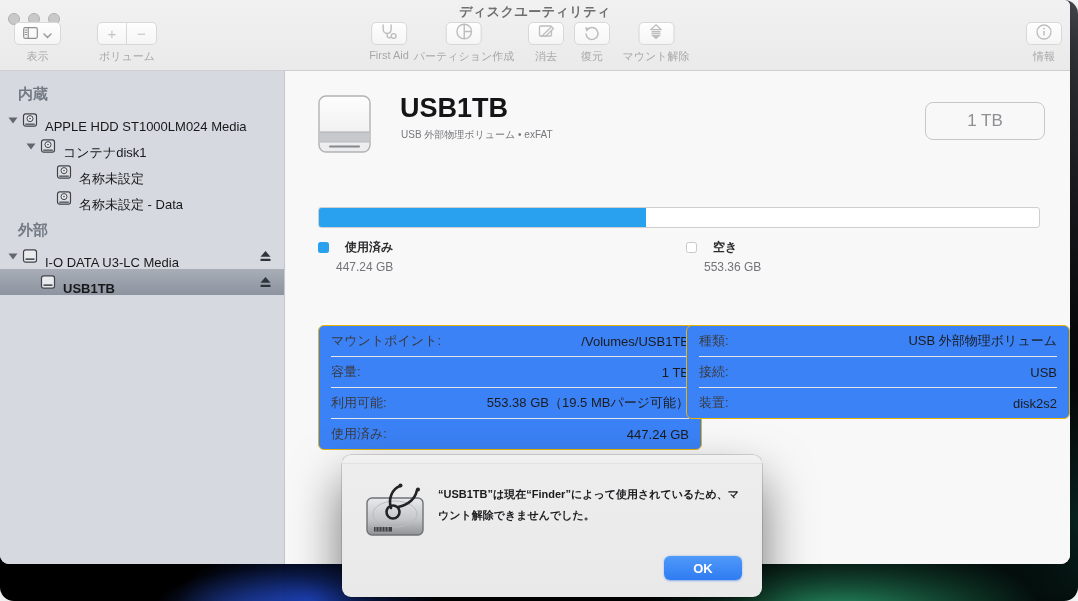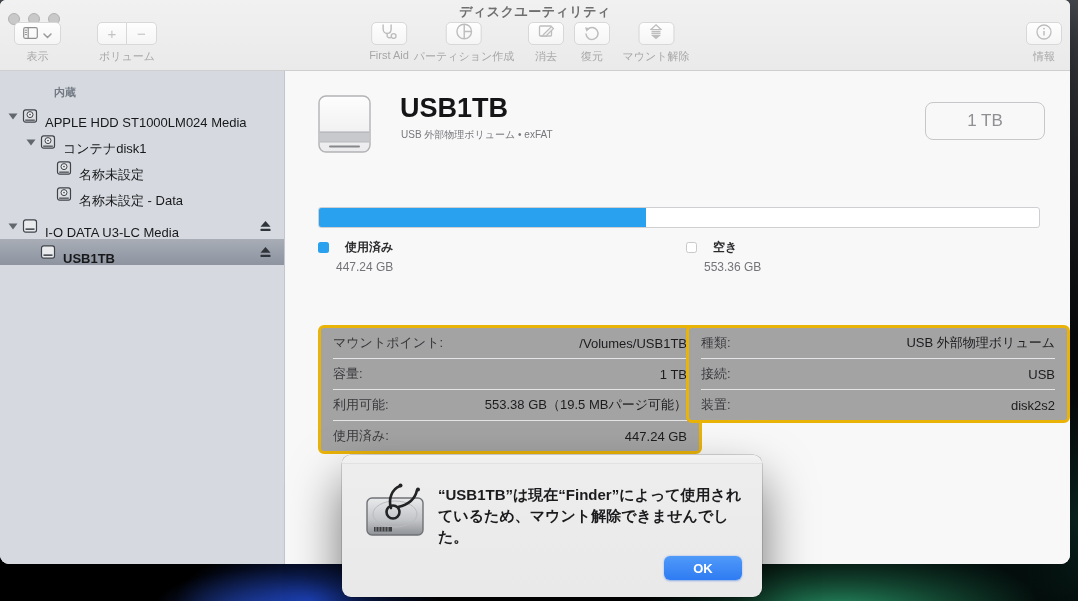--- a/index.html
+++ b/index.html
@@ -9,20 +9,21 @@
     -webkit-font-smoothing:antialiased;
   }
   .desktop{
     position:relative;width:1078px;height:601px;
     background:
       radial-gradient(190px 80px at 310px 600px, rgba(35,80,225,.85), transparent 70%),
       radial-gradient(150px 60px at 255px 612px, rgba(60,110,255,.5), transparent 70%),
       radial-gradient(280px 110px at 840px 615px, rgba(45,165,115,.95), transparent 72%),
       radial-gradient(420px 180px at 1090px 520px, rgba(18,70,60,.6), transparent 75%),
       linear-gradient(180deg,#45484e 0%, #26282c 25%, #0a0b0d 55%, #000 100%);
+    border-radius: 14px;
   }
   
   .window{
     position:absolute;left:0;top:0;width:1070px;height:564px;
     border-radius:6px 6px 9px 9px;overflow:hidden;
     box-shadow:0 18px 45px rgba(0,0,0,.55);
     background:#f7f7f8;
   }
   
   .toolbar{
@@ -51,21 +52,21 @@
   .seg .tb-btn:first-child{border-radius:5px 0 0 5px;border-left-width:1px;}
   .seg .tb-btn:last-child{border-radius:0 5px 5px 0;}
   .seg-glyph{font-size:15px;line-height:1;color:#c3c3c3;}
   
   .sidebar{
     position:absolute;left:0;top:71px;width:285px;bottom:0;
     background:#d6dae0;border-right:1px solid #c3c7cd;box-sizing:border-box;
     padding-top:4px;
   }
   .side-section{margin-top:6px;}
-  .side-section-label{font-size:11px;font-weight:700;color:#737a84;padding:4px 0 3px 18px;margin-left:36px;}
+  .side-section-label{font-size:15px;font-weight:700;color:#737a84;padding:4px 0 3px 18px;}
   .side-row{position:relative;display:flex;align-items:center;height:26px;font-size:13px;color:#17181a;}
   .side-row.selected{
     background:linear-gradient(#a8adb6,#8d94a0);
     font-weight:700;
   }
   .side-spacer{flex:0 0 auto;}
   .side-disclosure{flex:0 0 14px;display:flex;align-items:center;justify-content:flex-start;}
   .side-icon{flex:0 0 16px;margin-right:7px;display:flex;align-items:center;}
   .side-label{white-space:nowrap;overflow:hidden;text-overflow:ellipsis;flex:1 1 auto;margin-top:13px;}
   .side-eject{flex:0 0 auto;margin-right:13px;margin-left:6px;display:flex;align-items:center;}
@@ -88,21 +89,21 @@
   .legend-item{position:absolute;display:flex;align-items:center;gap:16px;font-size:12px;font-weight:700;color:#2b2b2e;}
   .legend-used{left:32px;top:168px;}
   .legend-free{left:400px;top:168px;}
   .sw{width:11px;height:11px;border-radius:2.5px;box-sizing:border-box;}
   .sw-free{background:#fff;border:1px solid #c9c9cc;}
   .legend-val{position:absolute;font-size:12px;color:#737378;}
   .legend-val-used{left:50px;top:189px;}
   .legend-val-free{left:418px;top:189px;}
   .info-table{
     position:absolute;top:254px;width:384px;box-sizing:border-box;
-    background:#a3a3a3;border:3px solid #eab308;border-radius:6px;
+    background:#3b82f6;border:1px solid #eab308;border-radius:6px;
   }
   .info-table.left{left:32px;}
   .info-table.right{left:400px;}
   .info-row{
     display:flex;justify-content:space-between;align-items:center;
     margin:0 12px;padding:8px 0;height:14px;
     border-bottom:1px solid #e5e5e8;font-size:13px;
   }
   .info-row:last-child{border-bottom:none;}
   .info-label{color:#3a3a3e;white-space:nowrap;}
@@ -111,21 +112,21 @@
   .dialog{
     position:absolute;left:342px;top:455px;width:420px;height:142px;z-index:20;
     background:linear-gradient(#f2f2f2 0%,#ededee 8%,#e9e9ea 100%);
     border-radius:9px;
     box-shadow:0 0 0 .5px rgba(0,0,0,.28), 0 25px 50px rgba(0,0,0,.55);
   }
   .dialog-titlebar{height:8px;border-bottom:1px solid rgba(0,0,0,.05);}
   .dialog-icon{position:absolute;left:20px;top:26px;}
   .dialog-msg{
     position:absolute;left:96px;top:29px;width:312px;
-    font-size:15px;font-weight:700;line-height:21px;color:#1b1b1d;
+    font-size:11px;font-weight:700;line-height:21px;color:#1b1b1d;
   }
   .ok-btn{
     position:absolute;right:20px;bottom:17px;width:78px;height:24px;
     border-radius:6px;border:none;
     background:linear-gradient(#509af9,#2e7bf2);
     color:#fff;font-size:13px;font-weight:700;
     display:flex;align-items:center;justify-content:center;
     box-shadow:0 .5px 2px rgba(46,110,230,.5);
     font-family:inherit;
   }
@@ -311,20 +312,21 @@
                   <rect x="1.5" y="0.8" width="13" height="12.4" rx="2.2" fill="#dcdee1" stroke="#3f434a" stroke-width="1.2"></rect>
                   <circle cx="8" cy="5.6" r="3" fill="#eceef0" stroke="#3f434a" stroke-width="1"></circle>
                   <circle cx="8" cy="5.6" r="0.8" fill="#3f434a"></circle>
                   <rect x="3.2" y="10.4" width="9.6" height="1.6" fill="#3f434a" opacity="0.75"></rect>
                 </svg>
               </span>
               <span class="side-label">名称未設定 - Data</span>
             </div>
           </div>
           <div class="side-section">
+            <div class="side-section-label">外部</div>
             <div class="side-row">
               <span class="side-spacer" style="width: 8px;"></span>
               <span class="side-disclosure">
                 <svg width="10" height="7" viewBox="0 0 10 7">
                   <polygon points="0.5,0.5 9.5,0.5 5,6.5" fill="#62676e"></polygon>
                 </svg>
               </span>
               <span class="side-icon">
                 <svg width="16" height="14" viewBox="0 0 16 14">
                   <rect x="1.5" y="0.8" width="13" height="12.4" rx="2.2" fill="#e9ebed" stroke="#3f434a" stroke-width="1.2"></rect>

